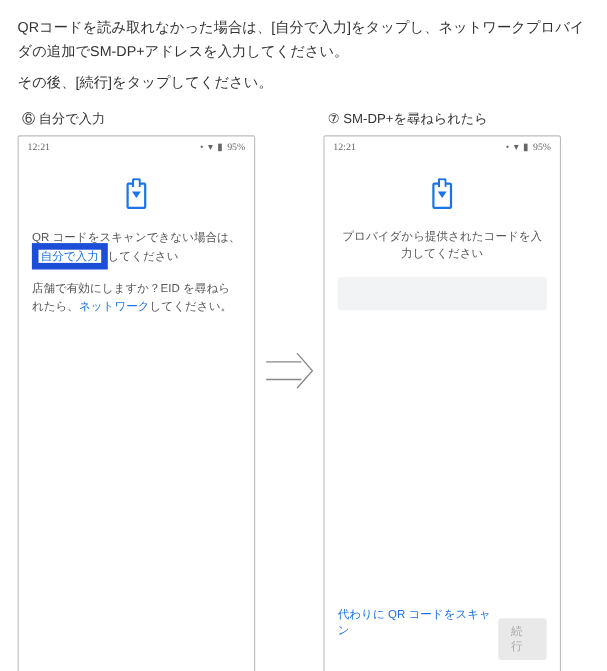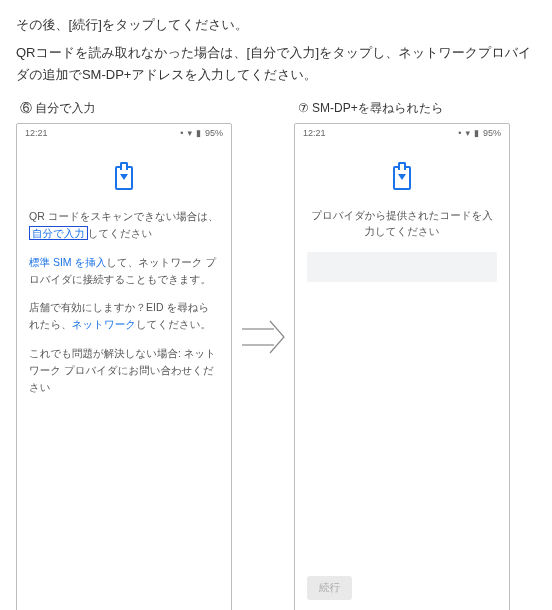--- a/index.html
+++ b/index.html
@@ -31,21 +31,21 @@
       position: relative;
       border-radius: 2px;
     }
     .statusbar {
       display: flex;
       justify-content: space-between;
       align-items: center;
       padding: 4px 8px 2px;
       font-size: 9px;
       color: #666;
-      font-family: Liberation Sans, sans-serif;
+      font-family: Liberation Serif, serif;
       text-align: right;
     }
     .statusbar .r { display: flex; align-items: center; gap: 4px; }
     .ico { display: inline-block; }
     .content {
       flex: 1;
       padding: 20px 12px 0;
       text-align: center;
     }
     .card-icon {
@@ -89,21 +89,21 @@
     .para {
       text-align: left;
       font-size: 10.5px;
       color: #555;
       line-height: 1.6;
       margin: 0 0 12px 0;
     }
     .link { color: #1a73e8; }
     .hl {
       color: #1a73e8;
-      border: 1px solid #1d4ed8;
+      border: 6px solid #1d4ed8;
       padding: 0 2px;
     }
     .input-field {
       background: #f1f3f4;
       height: 30px;
       margin-top: 6px;
       border-radius: 2px;
     }
     .arrow {
       padding: 0 2px;
@@ -124,22 +124,22 @@
       padding: 5px 12px;
       border-radius: 3px;
       font-size: 10.5px;
       margin-top: 31px;
     }
   </style>
 </head>
 <body>
 
 <div class="intro">
+  <p>QRコードを読み取れなかった場合は、[自分で入力]をタップし、ネットワークプロバイダの追加でSM-DP+アドレスを入力してください。</p>
   <p>その後、[続行]をタップしてください。</p>
-  <p>QRコードを読み取れなかった場合は、[自分で入力]をタップし、ネットワークプロバイダの追加でSM-DP+アドレスを入力してください。</p>
 </div>
 
 <div class="row">
 
   <div class="col">
     <div class="caption">⑥ 自分で入力</div>
     <div class="phone">
       <div class="statusbar">
         <span>12:21</span>
         <span class="r">
@@ -150,26 +150,22 @@
         </span>
       </div>
       <div class="content">
         <div class="card-icon">
             <span class="dn"></span>
           </div>
         <p class="para">
           <span>QR コードをスキャンできない場合は、</span><span class="hl">自分で入力</span><span>してください</span>
         </p>
         <p class="para">
-          <span class="link">標準 SIM を挿入</span><span>して、ネットワーク プロバイダに接続することもできます。</span>
-        </p>
-        <p class="para">
           <span>店舗で有効にしますか？EID を尋ねられたら、</span><span class="link">ネットワーク</span><span>してください。</span>
         </p>
-        <p class="para">これでも問題が解決しない場合: ネットワーク プロバイダにお問い合わせください</p>
       </div>
     </div>
   </div>
 
   <div class="arrow">
     <svg width="46" height="40" viewBox="0 0 46 40">
       <g stroke="#888" stroke-width="1.2" fill="none">
         <line x1="2" y1="12" x2="34" y2="12"></line>
         <line x1="2" y1="28" x2="34" y2="28"></line>
         <polyline points="30,4 44,20 30,36"></polyline>
@@ -190,18 +186,19 @@
         </span>
       </div>
       <div class="content">
         <div class="card-icon">
             <span class="dn"></span>
           </div>
         <p class="subtitle">プロバイダから提供されたコードを入力してください</p>
         <div class="input-field"></div>
       </div>
       <div class="bottombar">
+        <span class="scan">代わりに QR コードをスキャン</span>
         <span class="continue-btn">続行</span>
       </div>
     </div>
   </div>
 
 </div>
 
 </body></html>

